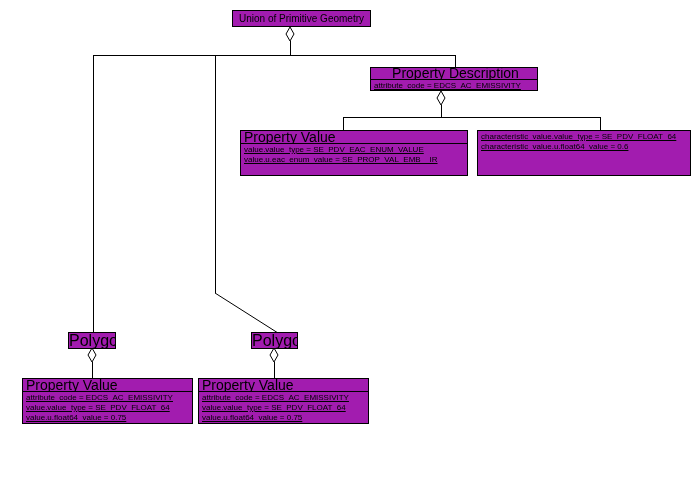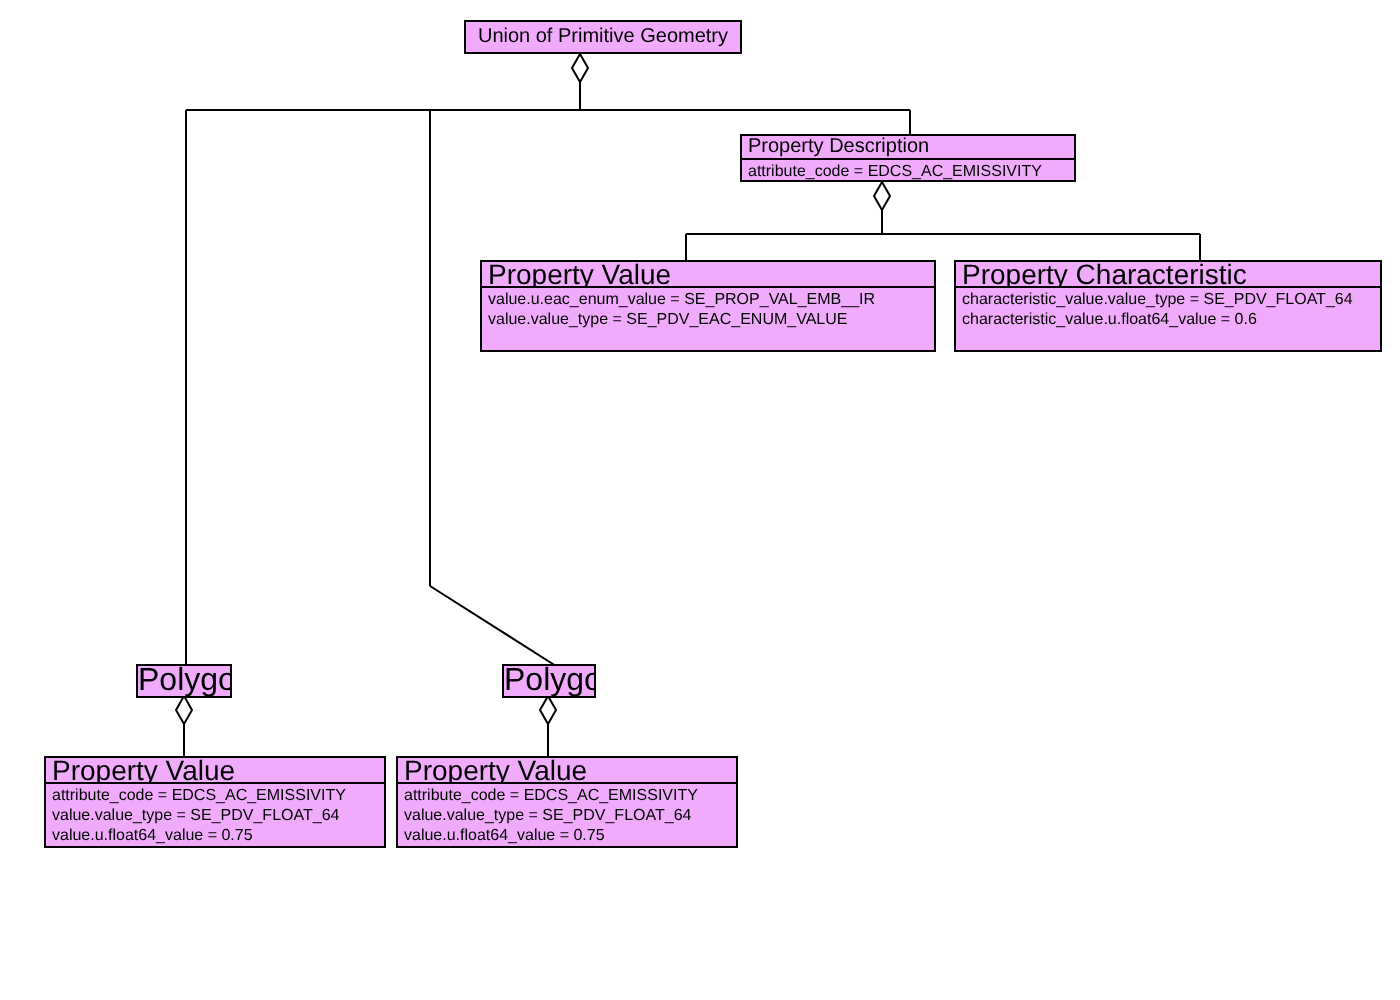--- a/index.html
+++ b/index.html
@@ -9,47 +9,48 @@
     background:#ffffff;
     font-family:"Liberation Sans",sans-serif;
     color:#000000;
     overflow:hidden;
   }
   #wires{position:absolute;left:0;top:0;}
   .cbox{
     position:absolute;
     box-sizing:border-box;
     border:1px solid #000000;
-    background:#f0abfc;
+    background:#a21caf;
   }
   .cbox-title{
     box-sizing:border-box;
     height:13px;
     line-height:12px;
     font-size:14px;
     padding-left:3px;
     border-bottom:1px solid #000000;
     white-space:nowrap;
     overflow:hidden;
   }
   .simple .cbox-title{
     border-bottom:none;
     text-align:center;
     padding-left:0;
   }
   .union .cbox-title{height:15px;line-height:15px;font-size:10px;}
   .poly  .cbox-title{height:15px;line-height:15px;font-size:16px;}
-  .pd .cbox-title{height:12px;line-height:11px;font-size:10px;}
+  .pd .cbox-title{height:12px;line-height:11px;font-size:14px;text-align:center;}
   .cbox-attrs{padding-top:1px;}
   .attr{
     font-size:8px;
     line-height:10px;
     padding-left:3px;
     white-space:nowrap;
     overflow:hidden;
+    text-decoration:underline;
   }
   .pd .attr{line-height:10px;}
 </style>
 </head>
 <body>
 
 <div id="canvas">
 
   <svg id="wires" width="700" height="500" viewBox="0 0 700 500" shape-rendering="crispEdges">
     <g stroke="#000000" stroke-width="1" fill="none">
@@ -87,27 +88,26 @@
   <div class="cbox pd" style="left:370px;top:67px;width:168px;height:24px;">
     <div class="cbox-title">Property Description</div>
     <div class="cbox-attrs">
       <div class="attr">attribute_code = EDCS_AC_EMISSIVITY</div>
     </div>
   </div>
 
   <div class="cbox" style="left:240px;top:130px;width:228px;height:46px;">
     <div class="cbox-title">Property Value</div>
     <div class="cbox-attrs">
+      <div class="attr">value.value_type = SE_PDV_EAC_ENUM_VALUE</div>
       <div class="attr">value.u.eac_enum_value = SE_PROP_VAL_EMB__IR</div>
-      <div class="attr">value.value_type = SE_PDV_EAC_ENUM_VALUE</div>
     </div>
   </div>
 
   <div class="cbox" style="left:477px;top:130px;width:214px;height:46px;">
-    <div class="cbox-title">Property Characteristic</div>
     <div class="cbox-attrs">
       <div class="attr">characteristic_value.value_type = SE_PDV_FLOAT_64</div>
       <div class="attr">characteristic_value.u.float64_value = 0.6</div>
     </div>
   </div>
 
   <div class="cbox simple poly" style="left:68px;top:332px;width:48px;height:17px;">
     <div class="cbox-title">Polygon</div>
   </div>
 

